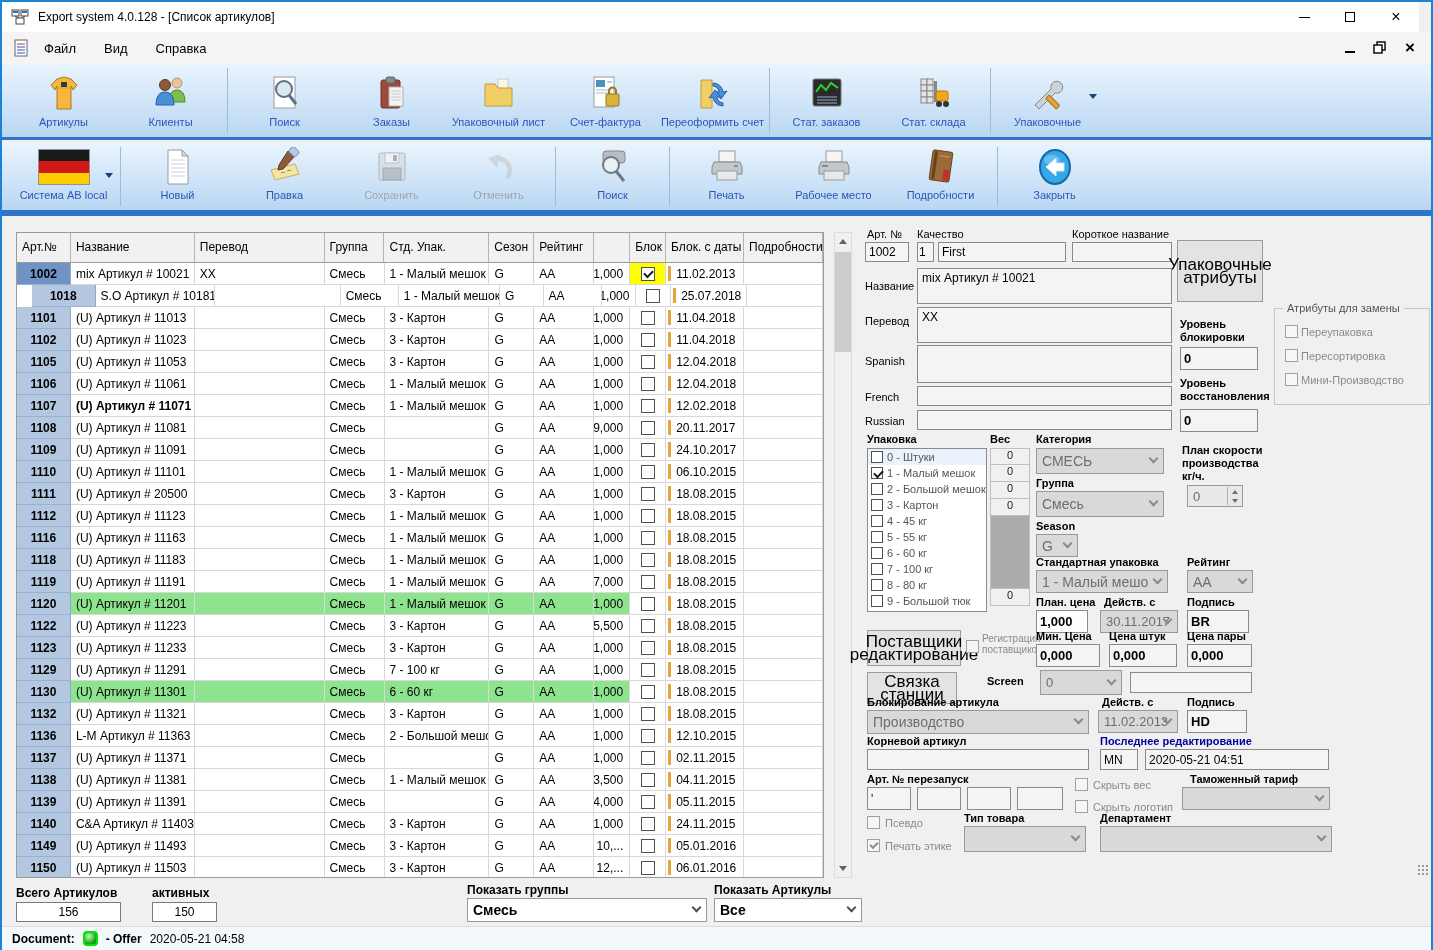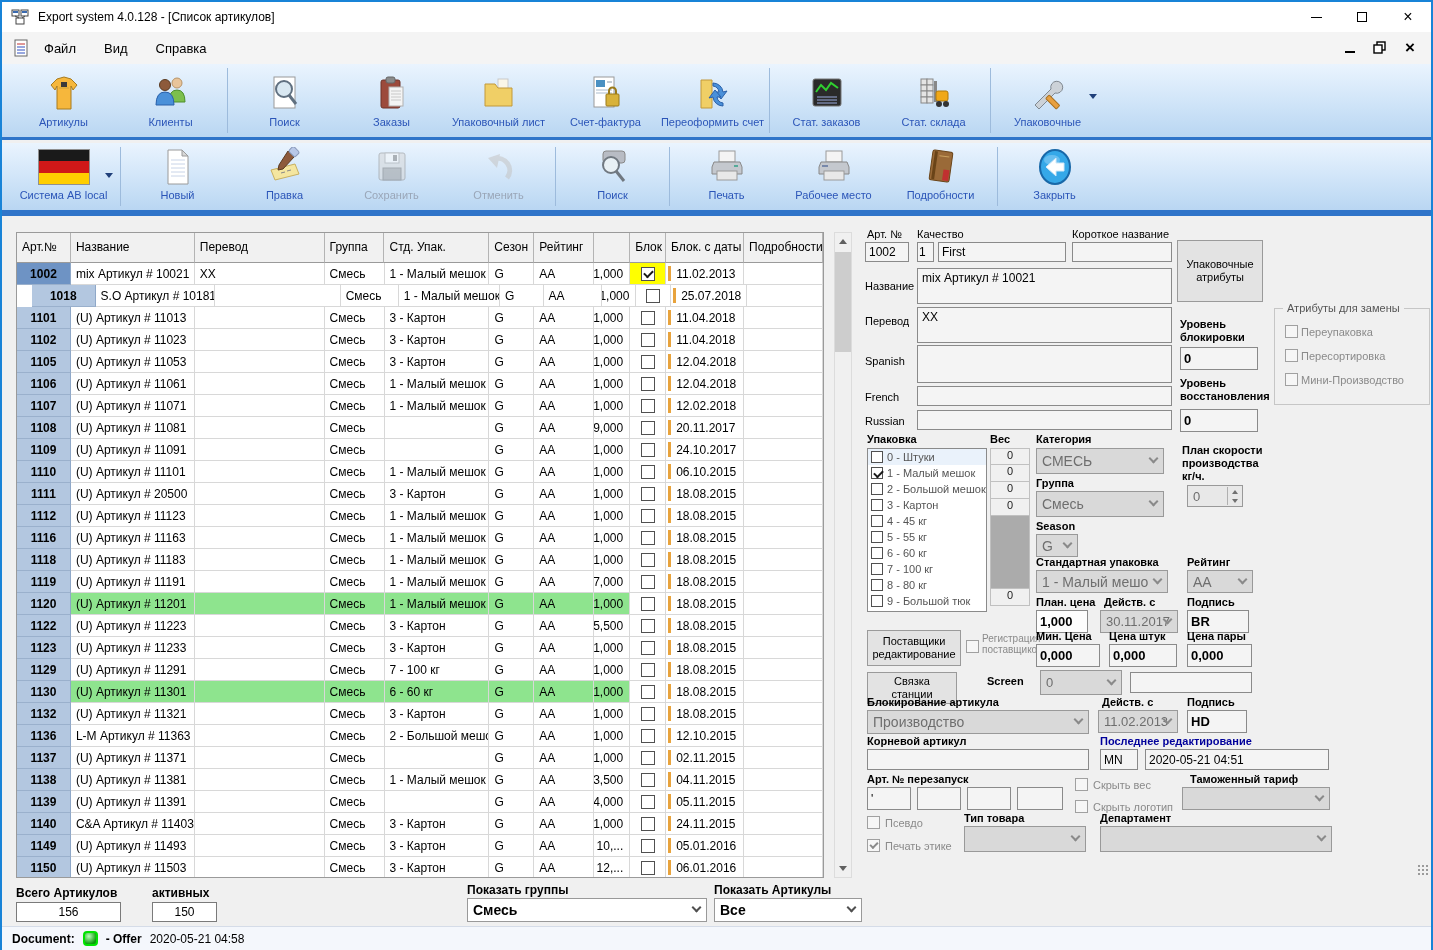--- a/index.html
+++ b/index.html
@@ -1,21 +1,21 @@
 <!DOCTYPE html>
 <html><head>
 <meta charset="utf-8">
 <style>
   * { margin:0; padding:0; box-sizing:border-box; }
   html,body { width:1433px; height:950px; overflow:hidden; }
   body { font-family:"Liberation Sans", sans-serif; font-size:12px; background:#f0f0f0; }
   .window { position:absolute; inset:0; border:2px solid #1883d7; background:#f0f0f0; }
 
   
-  .titlebar { position:absolute; left:0; top:0; right:0; height:30px; background:#ffffff; display:flex; align-items:center; }
+  .titlebar { position:absolute; left:0; top:0; right:12px; height:30px; background:#ffffff; display:flex; align-items:center; }
   .titlebar .appicon { margin-left:8px; width:20px; height:20px; }
   .titlebar .title { margin-left:8px; font-size:12px; color:#000; }
   .wctrls { margin-left:auto; display:flex; height:100%; }
   .wctrl { width:46px; height:100%; display:flex; align-items:center; justify-content:center; }
   .g-min { width:11px; border-top:1px solid #000; }
   .g-max { width:10px; height:10px; border:1px solid #000; }
   .g-close { font-size:16px; line-height:10px; }
 
   
   .menubar { position:absolute; left:0; top:30px; right:0; height:32px; background:#f4f4f4; display:flex; align-items:center; }
@@ -76,21 +76,21 @@
   .lbl.gray { color:#8a8a8a; }
   .fld { border:1px solid #8a8a8a; background:#f4f4f4; font-family:"Liberation Sans",sans-serif; font-size:12px; padding:1px 3px; color:#000; }
   .fld.white { background:#fdfdfd; }
   .fld.bold { font-weight:bold; font-size:13px; }
   .tarea { border:1px solid #8a8a8a; background:#f4f4f4; font-size:12px; padding:2px 4px; overflow:hidden; }
   .combo { border:1px solid #999; background:#d9d9d9; color:#6e6e6e; font-size:13px; display:flex; align-items:center; padding-left:5px; position:relative; }
   .combo.big { font-size:14px; }
   .combo .chev { position:absolute; right:6px; top:calc(50% - 6px); width:7px; height:7px; border-right:2px solid #8a8a8a; border-bottom:2px solid #8a8a8a; transform:rotate(45deg); }
   .combo.enabled { background:#fff; color:#000; font-weight:bold; }
   .combo.enabled .chev { border-color:#505050; }
-  .btn { border:1px solid #9a9a9a; background:#e3e3e3; display:flex; align-items:center; justify-content:center; text-align:center; font-size:11px; color:#000; line-height:13px; padding:15px; }
+  .btn { border:1px solid #9a9a9a; background:#e3e3e3; display:flex; align-items:center; justify-content:center; text-align:center; font-size:17px; color:#000; line-height:13px; padding:15px; }
   .cbx { width:13px; height:13px; border:1px solid #a0a0a0; background:#f6f6f6; display:inline-block; position:relative; vertical-align:-2px; }
   .cbx.checked::after { content:""; position:absolute; left:2px; top:2px; width:6px; height:3px; border-left:2px solid #8a8a8a; border-bottom:2px solid #8a8a8a; transform:rotate(-45deg); }
   .groupbox { border:1px solid #c6c6c6; position:relative; }
   .groupbox .legend { position:absolute; top:-7px; left:8px; background:#f0f0f0; padding:0 4px; color:#555; }
   .listbox { border:1px solid #8a8a8a; background:#fff; overflow:hidden; }
   .lb-item { height:16px; display:flex; align-items:center; gap:4px; padding-left:3px; color:#555; white-space:nowrap; overflow:hidden; }
   .lb-item:first-child { background:#eaf2fb; }
   .wcol { position:absolute; }
   .wcell { width:40px; height:17px; background:#f0f0f0; border:1px solid #c0c0c0; border-top:none; text-align:center; font-size:11px; color:#222; }
   .wcell:first-child { border-top:1px solid #c0c0c0; }
@@ -514,21 +514,21 @@
           <div class="td" style="width: 60px;">AA</div>
           <div class="td num" style="width: 36px;">1,000</div>
           <div class="td blk" style="width: 36px;">
             <span class="cb"></span>
           </div>
           <div class="td date" style="width: 78px;"><span class="tick"></span>12.04.2018</div>
           <div class="td" style="width: 79px;"></div>
         </div>
         <div class="trow">
           <div class="td art" style="width: 54px;">1107</div>
-          <div class="td" style="width: 124px;">(U) Артикул # 11071</div>
+          <div class="td" style="width: 124px; font-weight: bold;">(U) Артикул # 11071</div>
           <div class="td" style="width: 130px;"></div>
           <div class="td" style="width: 60px;">Смесь</div>
           <div class="td" style="width: 105px;">1 - Малый мешок</div>
           <div class="td" style="width: 45px;">G</div>
           <div class="td" style="width: 60px;">AA</div>
           <div class="td num" style="width: 36px;">1,000</div>
           <div class="td blk" style="width: 36px;">
             <span class="cb"></span>
           </div>
           <div class="td date" style="width: 78px;"><span class="tick"></span>12.02.2018</div>

